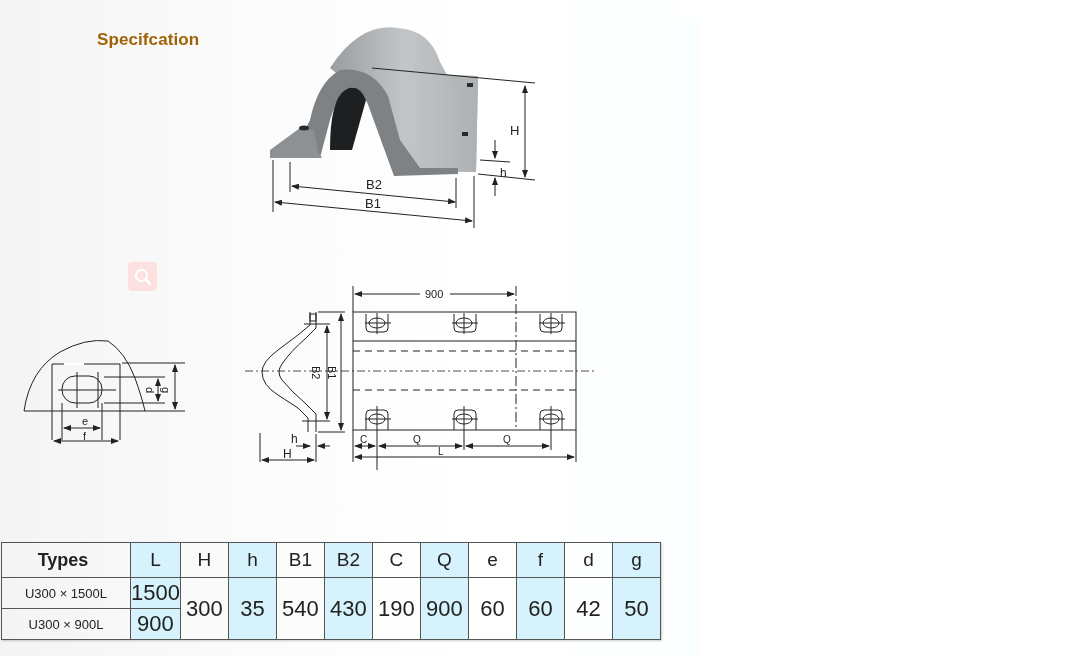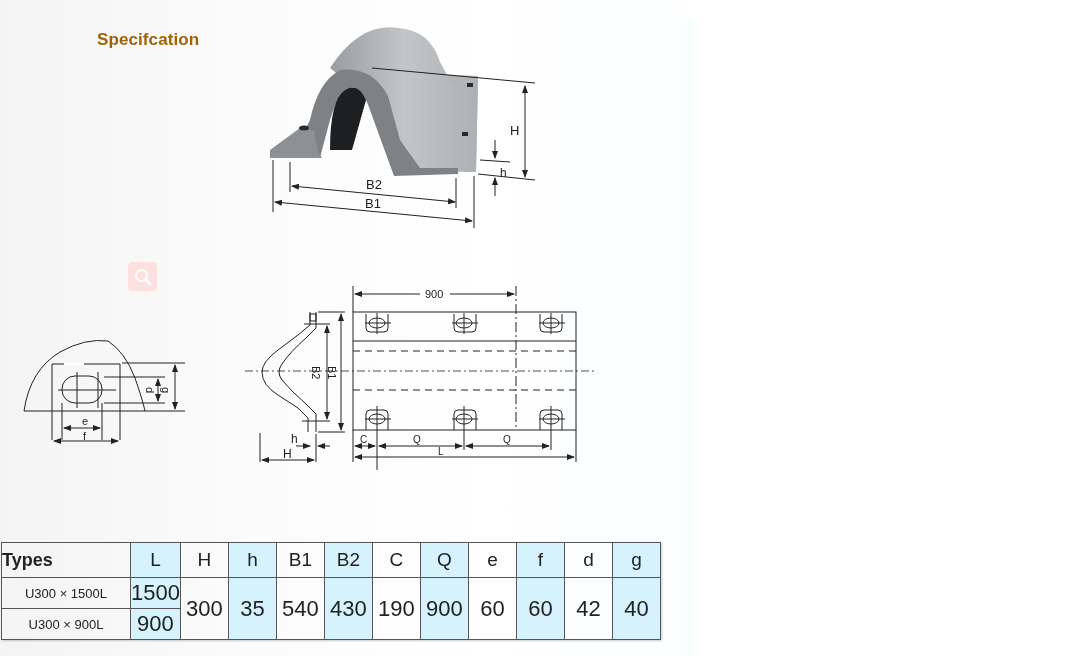--- a/index.html
+++ b/index.html
@@ -37,21 +37,21 @@
     box-shadow: 1px 1px 2px rgba(0,0,0,0.2);
   }
   table.spec td, table.spec th {
     border: 1.5px solid #555;
     font-weight: normal;
     text-align: center;
     padding: 0;
   }
   table.spec th { height: 34px; font-size: 19px; }
   table.spec td { height: 30px; font-size: 22px; }
-  table.spec .types-head { text-align: left; padding-right: 6px; font-weight: bold; font-size: 18px; width: 122px; }
+  table.spec .types-head { text-align: center; padding-right: 6px; font-weight: bold; font-size: 18px; width: 122px; }
   table.spec .type-name { text-align: center; font-size: 13px; }
   table.spec .blue { background: #d6f3fd; }
 </style>
 </head>
 <body>
 
 <div class="panel"></div>
 <div class="edge-strip"></div>
 
 <div class="title">Specifcation</div>
@@ -234,20 +234,20 @@
     <td class="blue">1500</td>
     <td rowspan="2">300</td>
     <td rowspan="2" class="blue">35</td>
     <td rowspan="2">540</td>
     <td rowspan="2" class="blue">430</td>
     <td rowspan="2">190</td>
     <td rowspan="2" class="blue">900</td>
     <td rowspan="2">60</td>
     <td rowspan="2" class="blue">60</td>
     <td rowspan="2">42</td>
-    <td rowspan="2" class="blue">40</td>
+    <td rowspan="2" class="blue">50</td>
   </tr>
   <tr>
     <td class="type-name">U300 × 900L</td>
     <td class="blue">900</td>
   </tr>
 </tbody>
   </table>
 
 </body></html>

